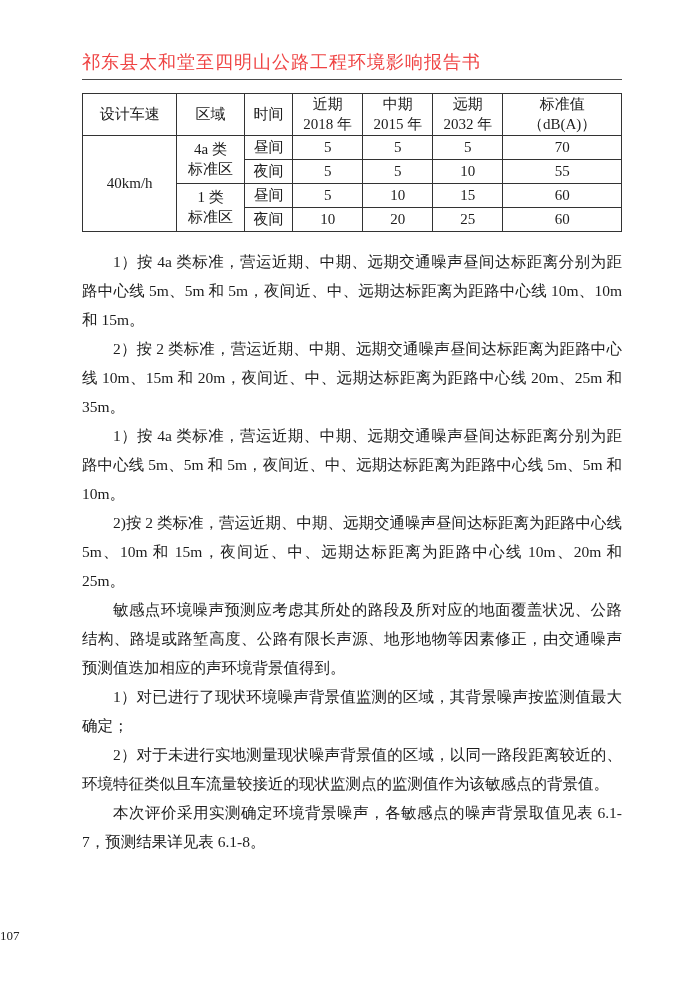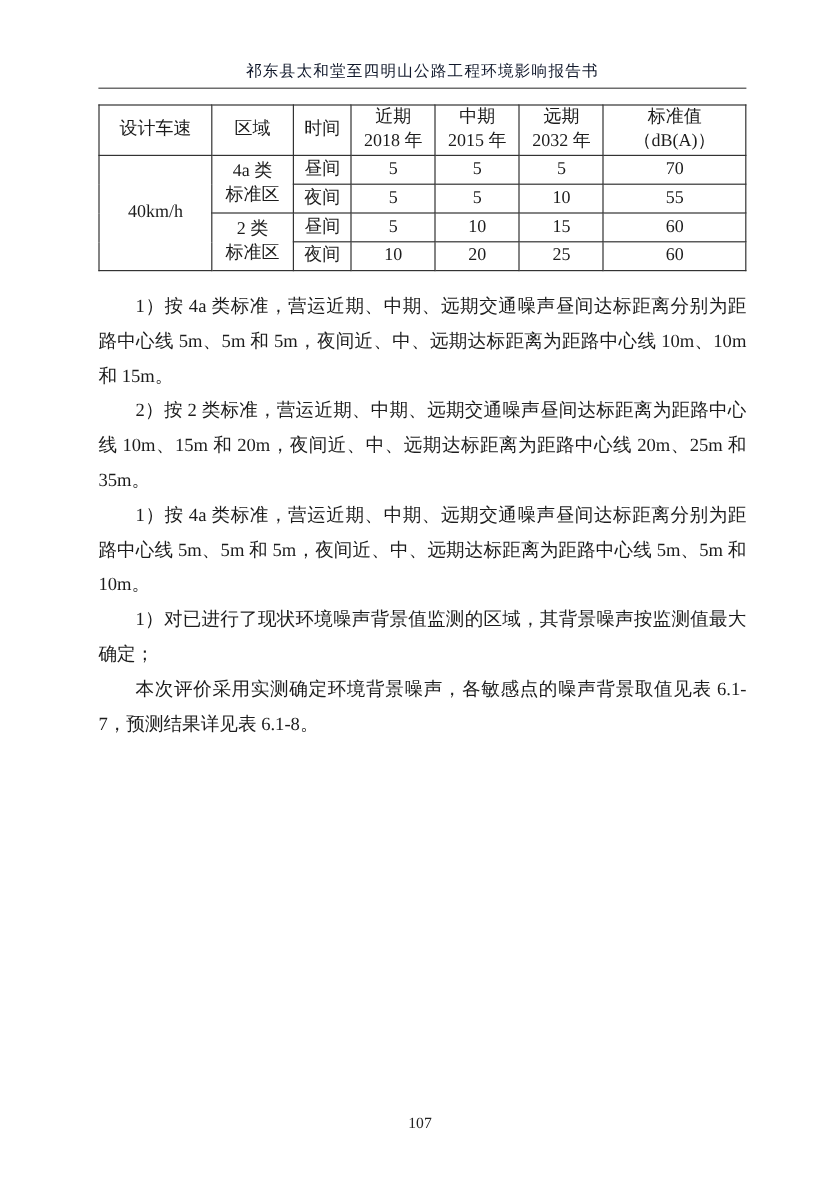--- a/index.html
+++ b/index.html
@@ -10,24 +10,24 @@
     position: relative;
     background: #ffffff;
     font-family: "Liberation Serif", "DejaVu Serif", serif;
     color: #1c1c1c;
     overflow: hidden;
   }
   .header {
     padding: 50px 78px 0 82px;
   }
   .header-title {
-    text-align: center;
-    font-size: 13px;
+    text-align: left;
+    font-size: 18px;
     letter-spacing: 1px;
-    color: #0f172a;
+    color: #ef4444;
     padding-bottom: 5px;
     border-bottom: 1.5px solid #4a4a4a;
   }
   .content {
     padding: 0 78px 0 82px;
   }
   table.noise-table {
     width: 100%;
     border-collapse: collapse;
     margin-top: 13px;
@@ -62,21 +62,21 @@
   }
   .body-text p {
     margin: 0;
     text-indent: 2em;
   }
   .footer {
     position: absolute;
     bottom: 46px;
     left: 0;
     width: 100%;
-    text-align: center;
+    text-align: left;
     font-size: 13px;
     color: #222;
   }
 </style>
 </head>
 <body>
 
 <div class="page">
 
   <div class="header">
@@ -139,21 +139,21 @@
         </tr>
         <tr>
           <td>夜间</td>
           <td>5</td>
           <td>5</td>
           <td>10</td>
           <td>55</td>
         </tr>
         <tr>
           <td rowspan="2">
-              <span class="cell-line">2 类</span>
+              <span class="cell-line">1 类</span>
               <span class="cell-line">标准区</span>
             </td>
           <td>昼间</td>
           <td>5</td>
           <td>10</td>
           <td>15</td>
           <td>60</td>
         </tr>
         <tr>
           <td>夜间</td>
@@ -162,21 +162,24 @@
           <td>25</td>
           <td>60</td>
         </tr>
       </tbody>
     </table>
 
     <div class="body-text">
       <p>1）按 4a 类标准，营运近期、中期、远期交通噪声昼间达标距离分别为距路中心线 5m、5m 和 5m，夜间近、中、远期达标距离为距路中心线 10m、10m 和 15m。</p>
       <p>2）按 2 类标准，营运近期、中期、远期交通噪声昼间达标距离为距路中心线 10m、15m 和 20m，夜间近、中、远期达标距离为距路中心线 20m、25m 和 35m。</p>
       <p>1）按 4a 类标准，营运近期、中期、远期交通噪声昼间达标距离分别为距路中心线 5m、5m 和 5m，夜间近、中、远期达标距离为距路中心线 5m、5m 和 10m。</p>
+      <p>2)按 2 类标准，营运近期、中期、远期交通噪声昼间达标距离为距路中心线 5m、10m 和 15m，夜间近、中、远期达标距离为距路中心线 10m、20m 和 25m。</p>
+      <p>敏感点环境噪声预测应考虑其所处的路段及所对应的地面覆盖状况、公路结构、路堤或路堑高度、公路有限长声源、地形地物等因素修正，由交通噪声预测值迭加相应的声环境背景值得到。</p>
       <p>1）对已进行了现状环境噪声背景值监测的区域，其背景噪声按监测值最大确定；</p>
+      <p>2）对于未进行实地测量现状噪声背景值的区域，以同一路段距离较近的、环境特征类似且车流量较接近的现状监测点的监测值作为该敏感点的背景值。</p>
       <p>本次评价采用实测确定环境背景噪声，各敏感点的噪声背景取值见表 6.1-7，预测结果详见表 6.1-8。</p>
     </div>
 
   </div>
 
   <div class="footer">
     <span>107</span>
   </div>
 
 </div>

